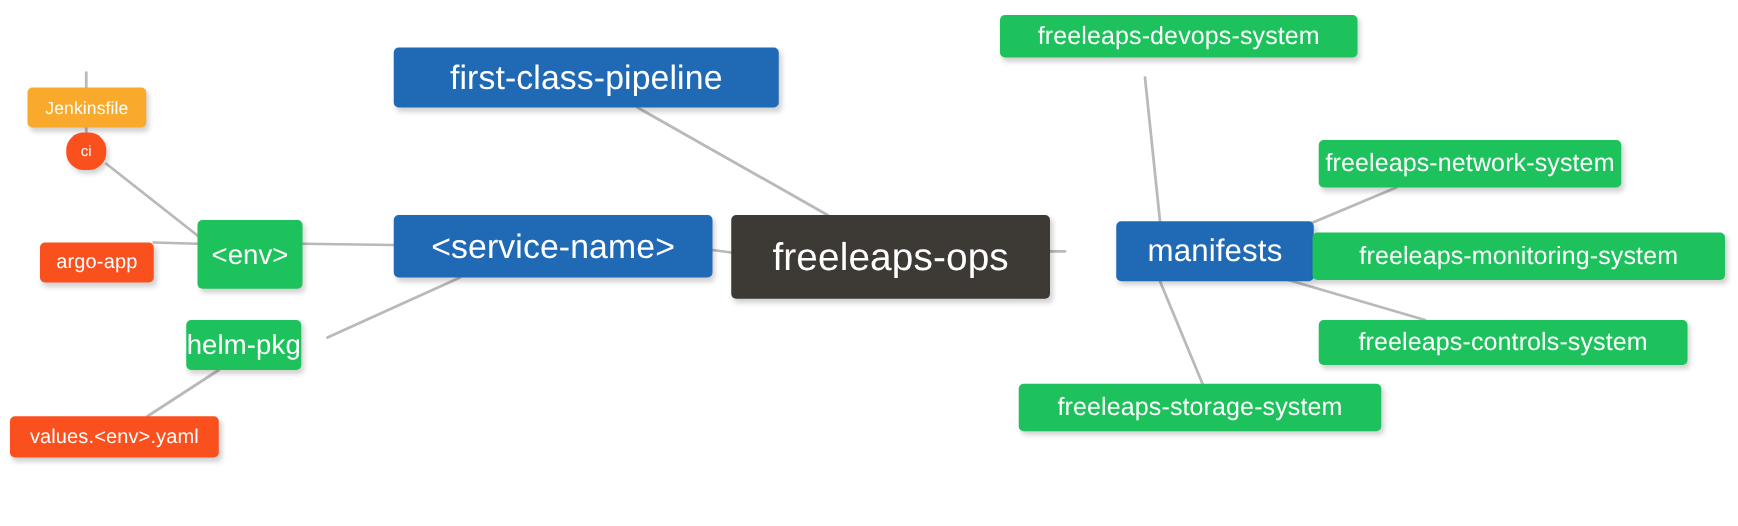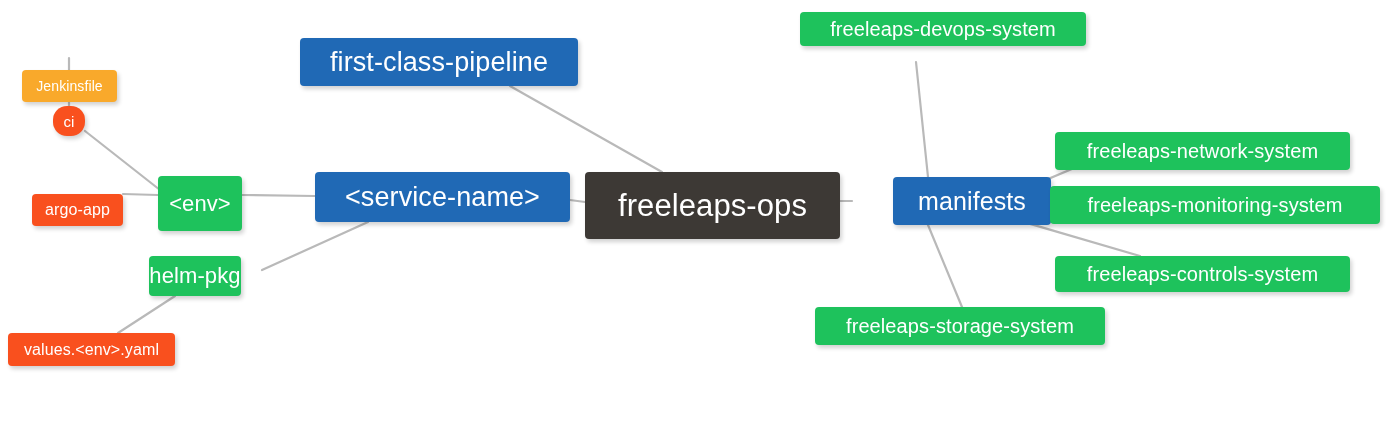--- a/index.html
+++ b/index.html
@@ -60,21 +60,21 @@
   .n-green-md {
     background: #1ec25c;
     font-size: 22px;
   }
   .n-orange {
     background: #f9a92b;
     font-size: 14px;
   }
   .n-red {
     background: #f9501e;
-    font-size: 15px;
+    font-size: 12px;
     border-radius: 14px;
   }
   .n-red-md {
     background: #f9501e;
     font-size: 16px;
   }
 </style>
 </head>
 <body>
 
@@ -104,31 +104,31 @@
   <div class="node n-red" style="left:53px; top:106px; width:32px; height:30px;">ci</div>
 
   <div class="node n-red-md" style="left:32px; top:194px; width:91px; height:32px;">argo-app</div>
 
   <div class="node n-red-md" style="left:8px; top:333px; width:167px; height:33px;">values.&lt;env&gt;.yaml</div>
 
   <div class="node n-green-md" style="left:158px; top:176px; width:84px; height:55px;text-align:center;">&lt;env&gt;</div>
 
   <div class="node n-green-md" style="left:149px; top:256px; width:92px; height:40px;">helm-pkg</div>
 
-  <div class="node n-blue" style="left:300px; top:38px; width:278px; height:48px;">first-class-pipeline</div>
+  <div class="node n-blue" style="left:315px; top:38px; width:308px; height:48px;">first-class-pipeline</div>
 
   <div class="node n-blue" style="left:315px; top:172px; width:255px; height:50px;">&lt;service-name&gt;</div>
 
   <div class="node n-root" style="left:585px; top:172px; width:255px; height:67px;">freeleaps-ops</div>
 
   <div class="node n-blue-sm" style="left:852px; top:177px; width:158px; height:48px;margin-left:41px;">manifests</div>
 
   <div class="node n-green" style="left:800px; top:12px; width:286px; height:34px;">freeleaps-devops-system</div>
 
-  <div class="node n-green" style="left:1055px; top:112px; width:295px; height:38px;margin-top:20px;">freeleaps-network-system</div>
+  <div class="node n-green" style="left:1055px; top:112px; width:242px; height:38px;">freeleaps-network-system</div>
 
   <div class="node n-green" style="left:1050px; top:186px; width:330px; height:38px;">freeleaps-monitoring-system</div>
 
   <div class="node n-green" style="left:1055px; top:256px; width:295px; height:36px;">freeleaps-controls-system</div>
 
   <div class="node n-green" style="left:815px; top:307px; width:290px; height:38px;">freeleaps-storage-system</div>
 
 </div>
 
 </body></html>

